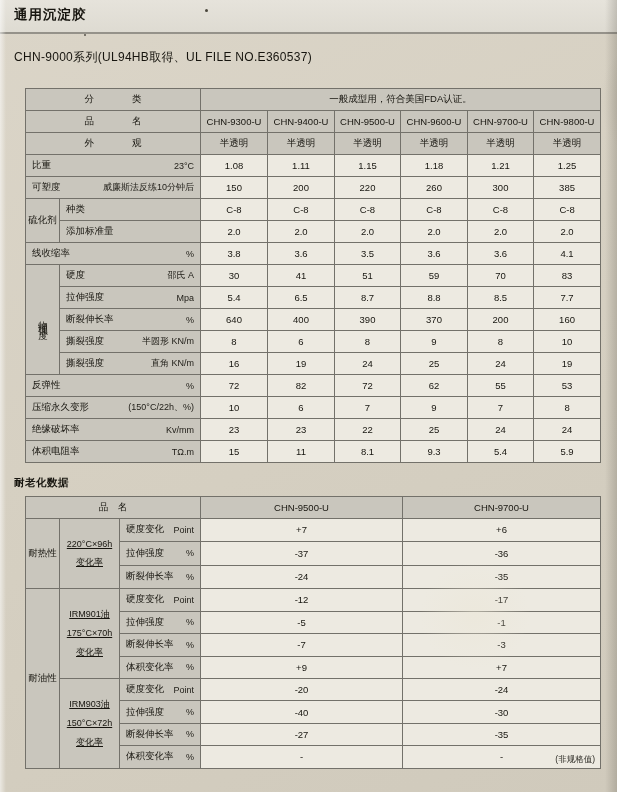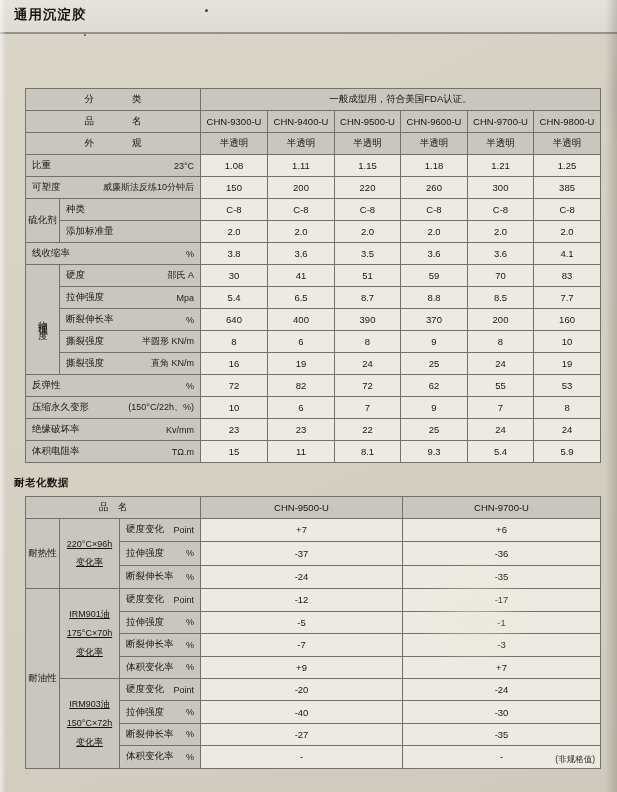--- a/index.html
+++ b/index.html
@@ -54,20 +54,21 @@
     background:radial-gradient(closest-side, rgba(235,230,215,.5), rgba(235,230,215,0));}
   .speck-a{position:absolute;left:205px;top:9px;width:3px;height:3px;border-radius:50%;background:#4a463c;}
   .speck-b{position:absolute;left:84px;top:34px;width:2px;height:2px;border-radius:50%;background:#5a564c;}
 </style>
 </head>
 <body>
 
 <div class="page">
   <div class="top-band"></div>
   <div class="page-title">通用沉淀胶</div>
+  <div class="series-heading">CHN-9000系列(UL94HB取得、UL FILE NO.E360537)</div>
 
   <table class="spec">
     <colgroup>
       <col style="width:34px">
         <col style="width:141px">
       <col style="width:67px">
         <col style="width:67px">
         <col style="width:66px">
       <col style="width:67px">
         <col style="width:66px">

